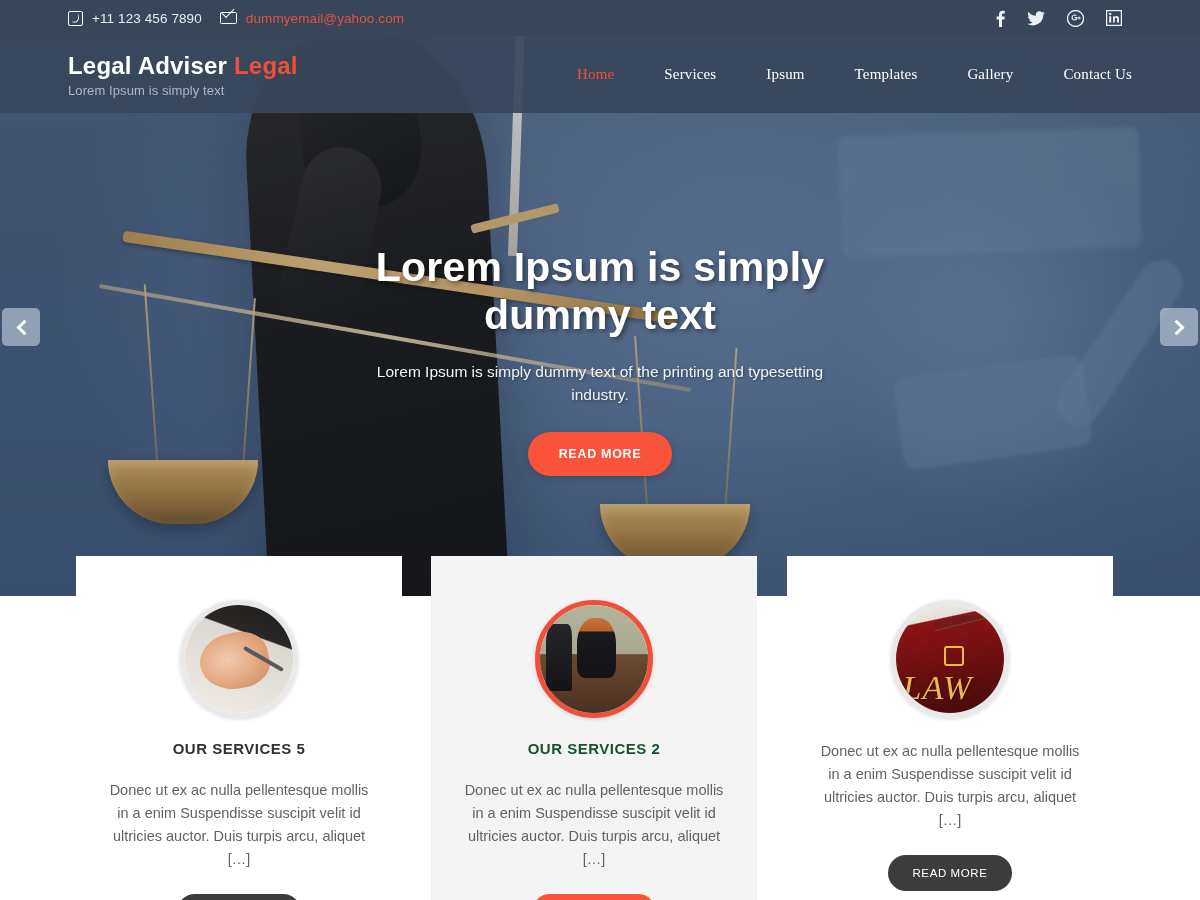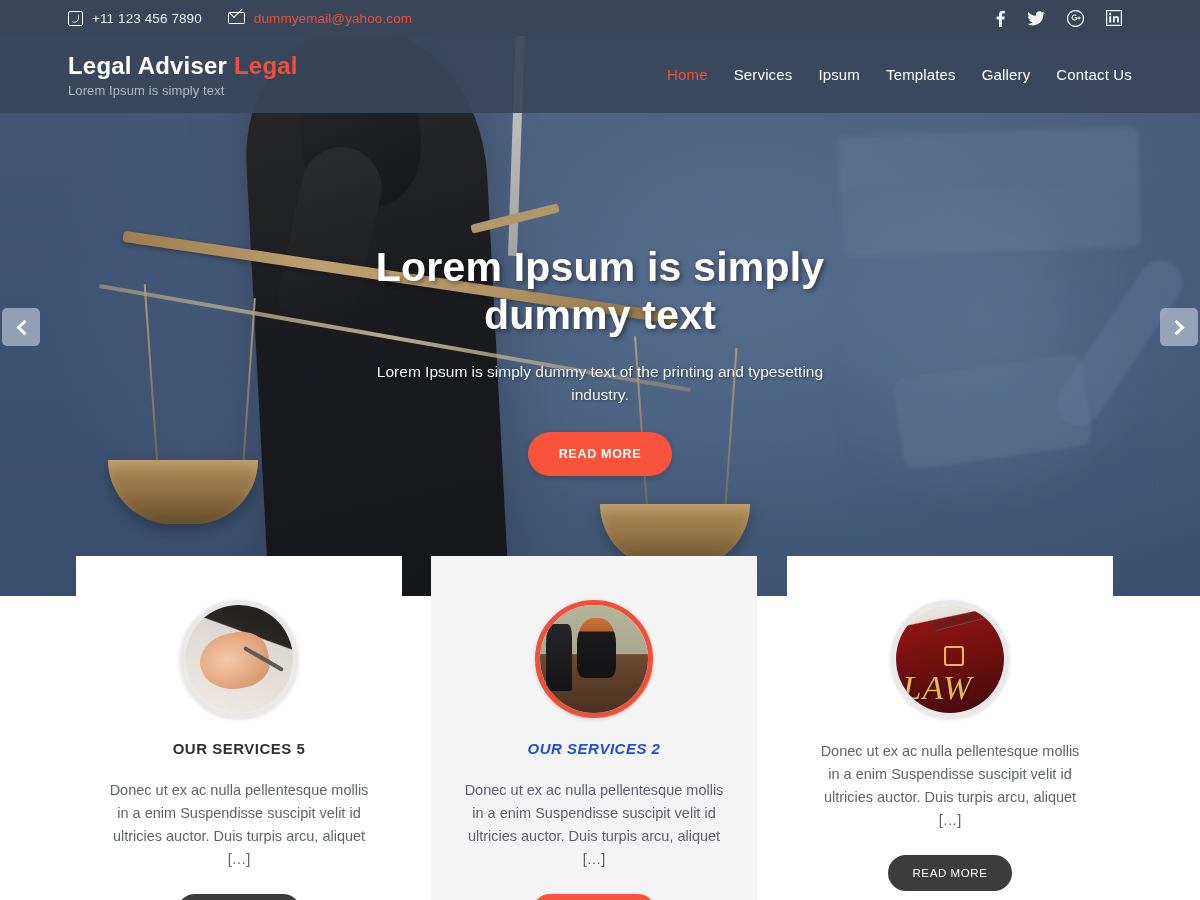--- a/index.html
+++ b/index.html
@@ -10,21 +10,21 @@
     overflow:hidden;
     position:relative;
   }
 
   
   .topbar{
     position:absolute; top:0; left:0; width:1200px; height:36px;
     background:#39465a;
     display:flex; align-items:center;
   }
-  .topbar-left{ display:flex; align-items:center; margin-left:68px; gap:26px; }
+  .topbar-left{ display:flex; align-items:center; margin-left:68px; gap:18px; }
   .tb-item{ display:flex; align-items:center; gap:9px; font-size:13.5px; }
   .tb-phone-text{ color:#e9ecef; letter-spacing:.1px; }
   .tb-mail-text{ color:#e2543e; letter-spacing:.1px; }
 
   .ic-phone{
     width:15px; height:15px; border:1.6px solid #ffffff; border-radius:2px;
     position:relative; flex:none;
   }
   .ic-phone::after{
     content:""; position:absolute; left:3px; top:2.3px;
@@ -175,21 +175,21 @@
   
   .navbar{
     position:absolute; top:36px; left:0; width:1200px; height:77px;
     background:rgba(57,70,90,.93);
     z-index:8; display:flex; align-items:center;
   }
   .brand{ margin-left:68px; }
   .brand-title{ font-size:24px; font-weight:bold; color:#ffffff; letter-spacing:.2px; }
   .brand-title .lite{ color:#f0503a; }
   .brand-sub{ font-size:13px; color:#aeb7c2; margin-top:3px; letter-spacing:.1px; }
-  .menu{ position:absolute; right:68px; display:flex; align-items:center; gap:26px; }
+  .menu{ position:absolute; right:68px; display:flex; align-items:center; gap:50px;font-family:Liberation Serif, serif; }
   .menu-item{
     font-size:15px; color:#ffffff; cursor:pointer; letter-spacing:.15px;
     text-decoration:none;
   }
   .menu-item.active{ color:#f0503a; }
 
   
   .cards{ position:absolute; top:556px; left:0; width:1200px; z-index:7; }
   .card{
     position:absolute; top:0; width:326px; padding:44px 26px 40px;
@@ -267,21 +267,21 @@
     font-size:8px; color:#33312f; letter-spacing:.4px;
     font-family:"Liberation Sans", sans-serif;
     transform:rotate(-14deg); white-space:nowrap;
     border-bottom:1px solid #55524e;
   }
 
   .card-title{
     margin-top:22px; font-size:15px; font-weight:bold;
     color:#2f3134; letter-spacing:.5px;
   }
-  .card-title.accent{ color:#1d4ed8;font-style:italic; }
+  .card-title.accent{ color:#14532d; }
   .card-text{
     margin-top:22px; font-size:14.5px; color:#5f6369; line-height:1.58;
   }
   .card-btn{
     margin-top:23px; display:inline-block;
     background:#3c3c3c; color:#ffffff;
     font-size:11.5px; letter-spacing:.6px;
     padding:12px 24px; border:none; border-radius:22px; cursor:pointer;
     font-family:"Liberation Sans", sans-serif;
   }

